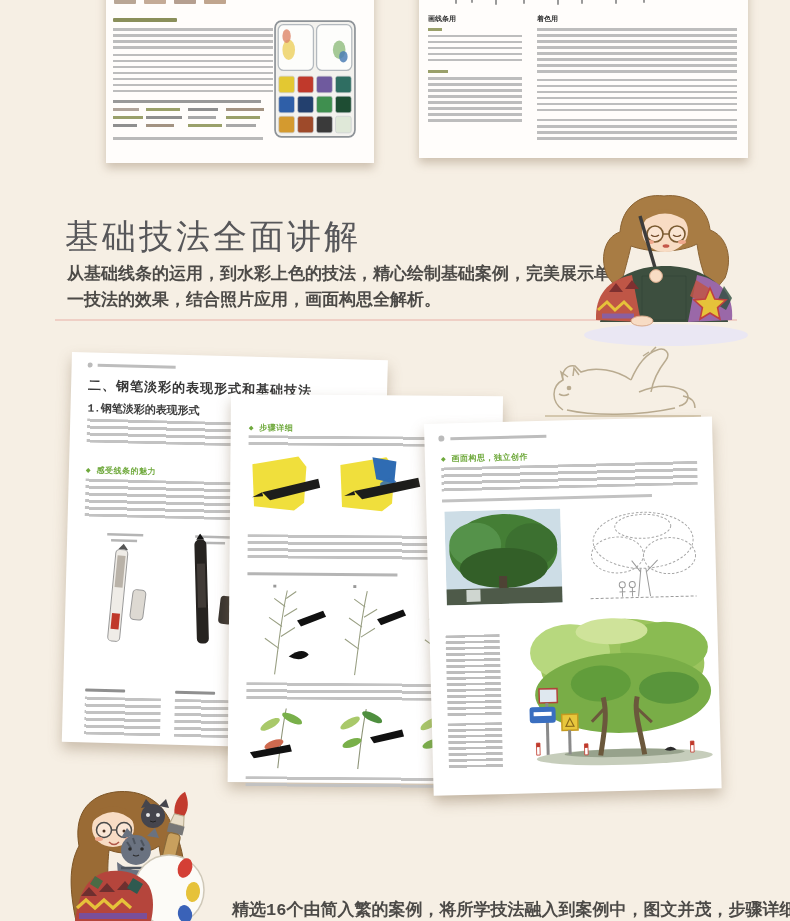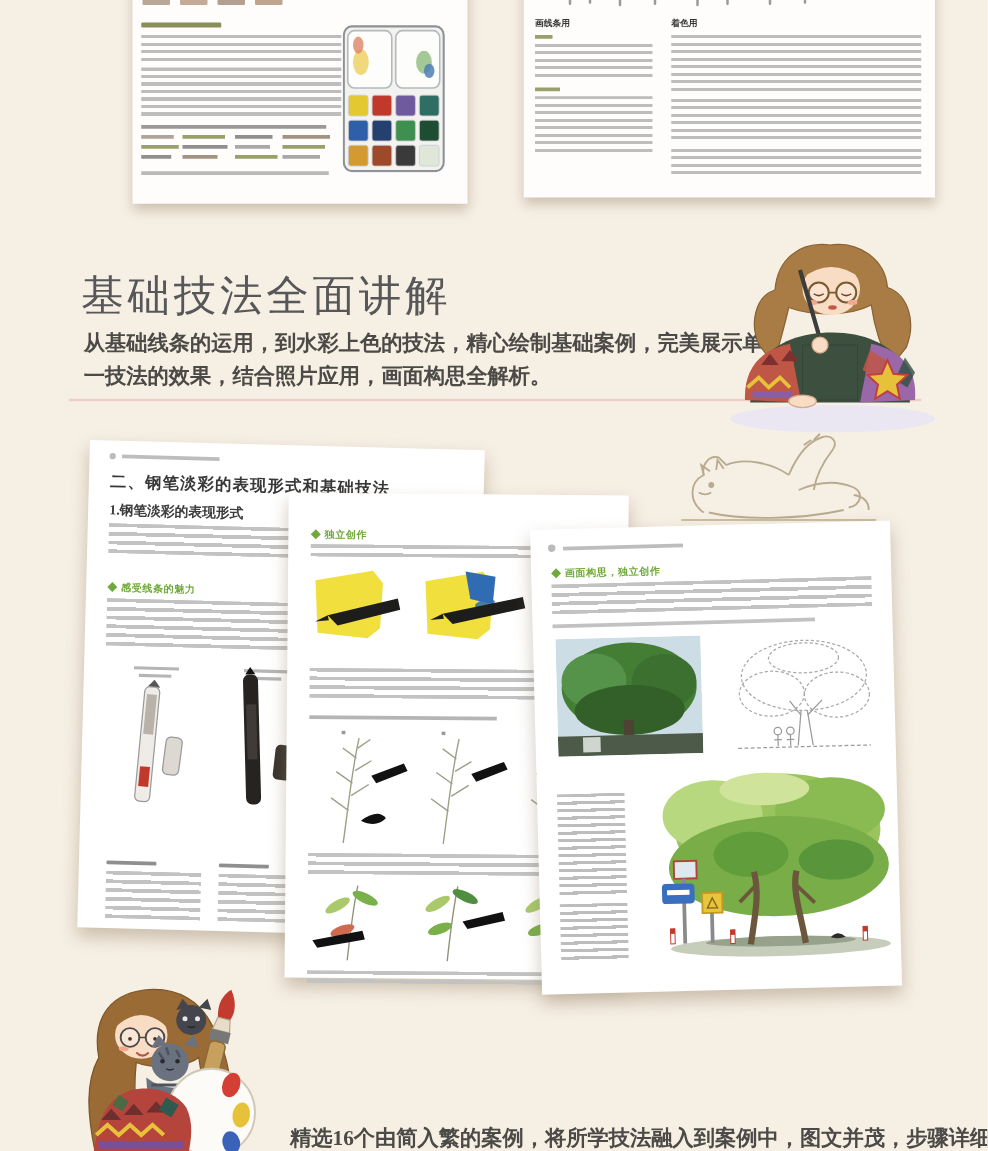--- a/index.html
+++ b/index.html
@@ -1,18 +1,18 @@
 <!DOCTYPE html>
 <html style="--background: #f6efe4; --accent-green: #6fa93c; --divider-pink: #efcfc5; --title-gray: #57575a; --body-text: #4c4a47;"><head>
 <meta charset="utf-8">
 <style>
   html,body{margin:0;padding:0;}
   .stage{position:relative;width:790px;height:921px;overflow:hidden;
          background:var(--bg,#f6efe4);
-         font-family:Liberation Serif, serif;}
+         font-family:Liberation Mono, monospace;}
   .card{position:absolute;background:#fffdfb;box-shadow:0 5px 9px rgba(142,120,94,.40);}
   .bookpage{position:absolute;background:#ffffff;box-shadow:0 7px 14px rgba(140,118,92,.42);}
   .para{background:repeating-linear-gradient(to bottom,#c2c2c2 0 3px,transparent 3px 7px);}
   .para.f{background:repeating-linear-gradient(to bottom,#bdbdbd 0 2.5px,transparent 2.5px 6px);}
   .abs{position:absolute;}
   .big-title{font-size:34px;color:var(--title-gray,#57575a);letter-spacing:3px;font-weight:500;white-space:nowrap;}
   .desc-text{font-size:17px;line-height:26px;color:var(--body-text,#4c4a47);font-weight:bold;}
   .divider{position:absolute;height:2px;background:var(--divider-pink,#efcfc5);}
   .pg-heading{font-size:13px;font-weight:bold;color:#383838;white-space:nowrap;letter-spacing:1px;}
   .pg-subheading{font-size:11px;font-weight:bold;color:#3d3d3d;white-space:nowrap;}
@@ -194,21 +194,21 @@
 
     <div class="cap-label" style="left:22px;top:336px;width:40px;"></div>
     <div class="abs para" style="left:22px;top:344px;width:76px;height:38px;"></div>
     <div class="cap-label" style="left:112px;top:336px;width:40px;"></div>
     <div class="abs para" style="left:112px;top:344px;width:76px;height:38px;"></div>
     <div class="cap-label" style="left:202px;top:336px;width:40px;"></div>
     <div class="abs para" style="left:202px;top:344px;width:76px;height:38px;"></div>
   </div>
 
   <div class="bookpage" style="left:231px;top:394px;width:272px;height:388px;transform:rotate(0.5deg);transform-origin:top left;z-index:2;">
-    <div class="abs green-bullet" style="left:18px;top:28px;">◆ 独立创作</div>
+    <div class="abs green-bullet" style="left:18px;top:28px;">◆ 步骤详细</div>
     <div class="abs para" style="left:18px;top:41px;width:238px;height:10px;"></div>
 
     <svg class="abs" style="left:16px;top:58px;" width="240" height="72" viewBox="0 0 240 72">
       <path d="M6,12 L52,4 L60,14 L58,50 L48,58 L8,54 Z" fill="#f0df3c"></path>
       <path d="M16,40 L72,26 L74,35 L24,48 Z" fill="#1d1d1b"></path>
       <path d="M16,40 L6,45 L17,44 Z" fill="#1d1d1b"></path>
       <g transform="translate(88,0)">
         <path d="M6,12 L52,4 L60,14 L58,50 L48,58 L8,54 Z" fill="#f0df3c"></path>
         <path d="M38,4 L62,8 L60,30 L42,26 Z" fill="#2f6cb3"></path>
         <path d="M46,30 q10,-8 16,-2 q-4,8 -16,6 Z" fill="#2f6cb3" opacity=".85"></path>

